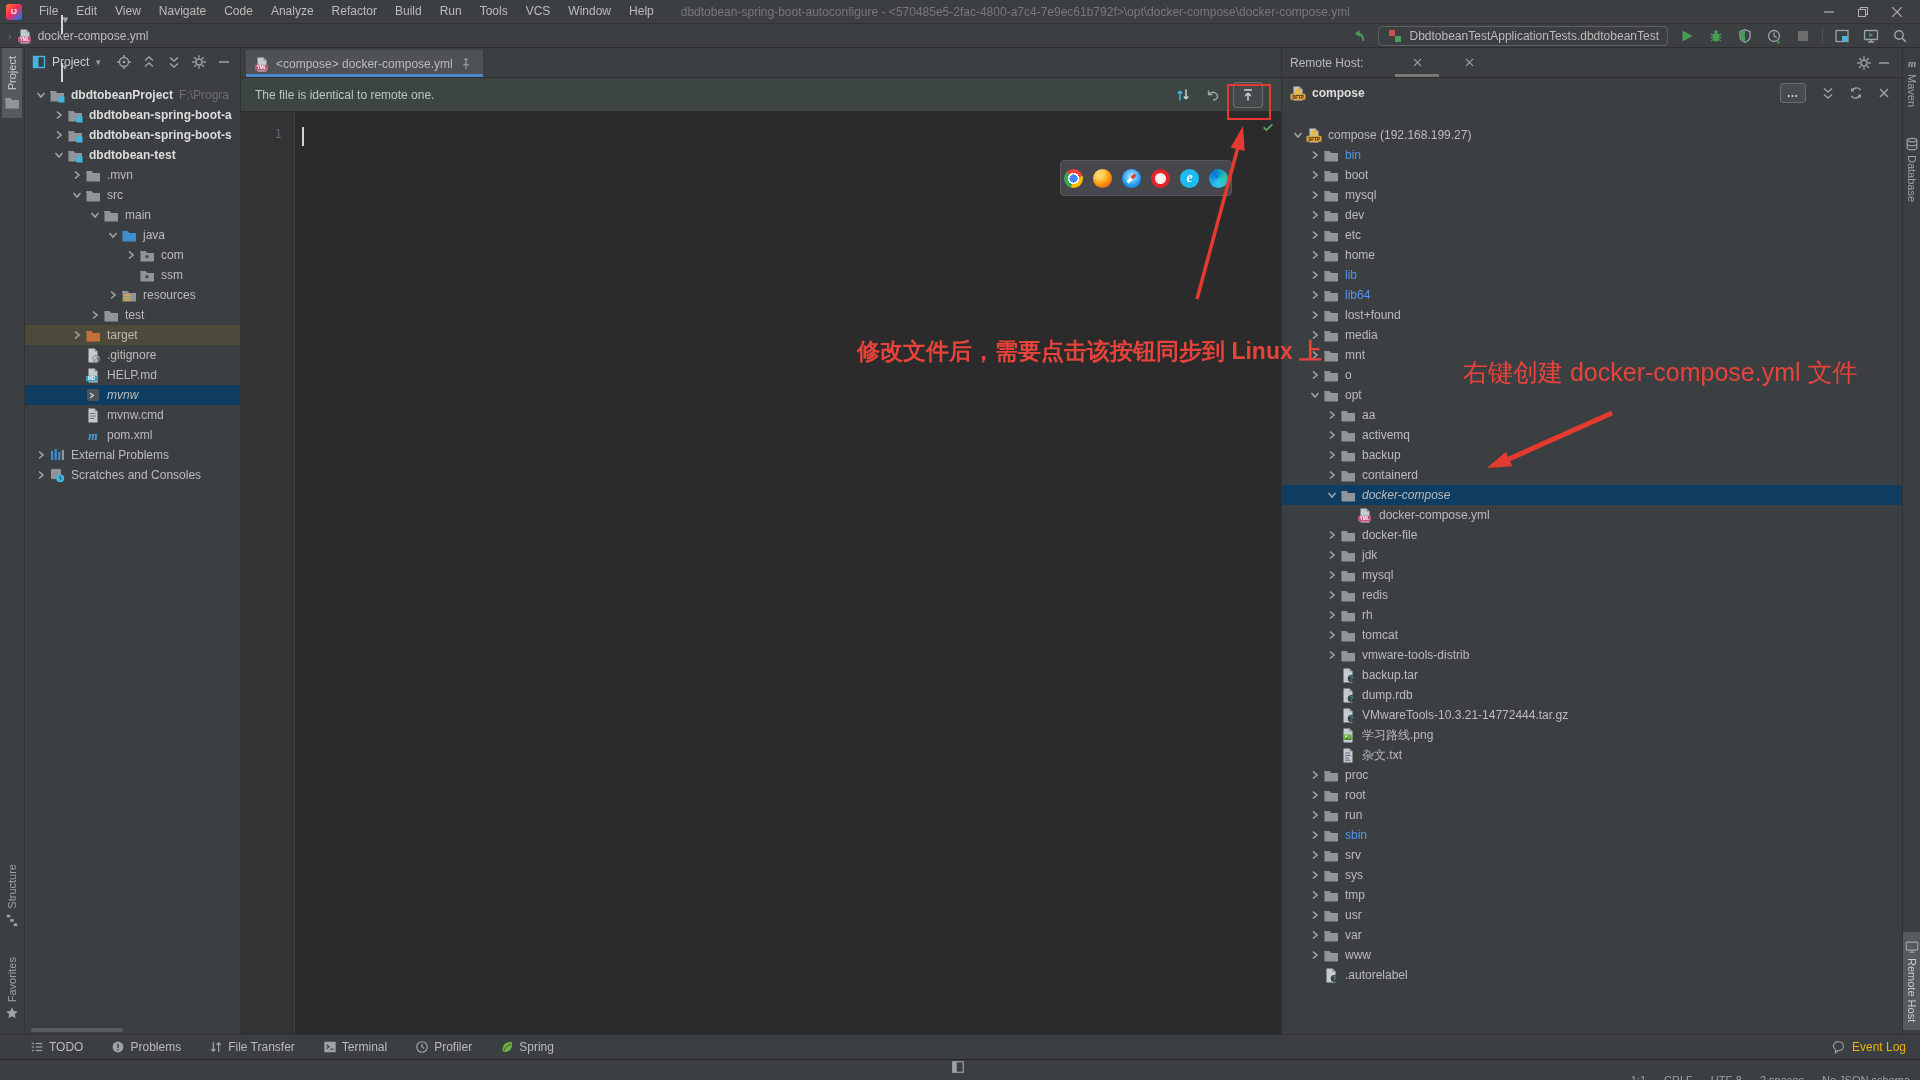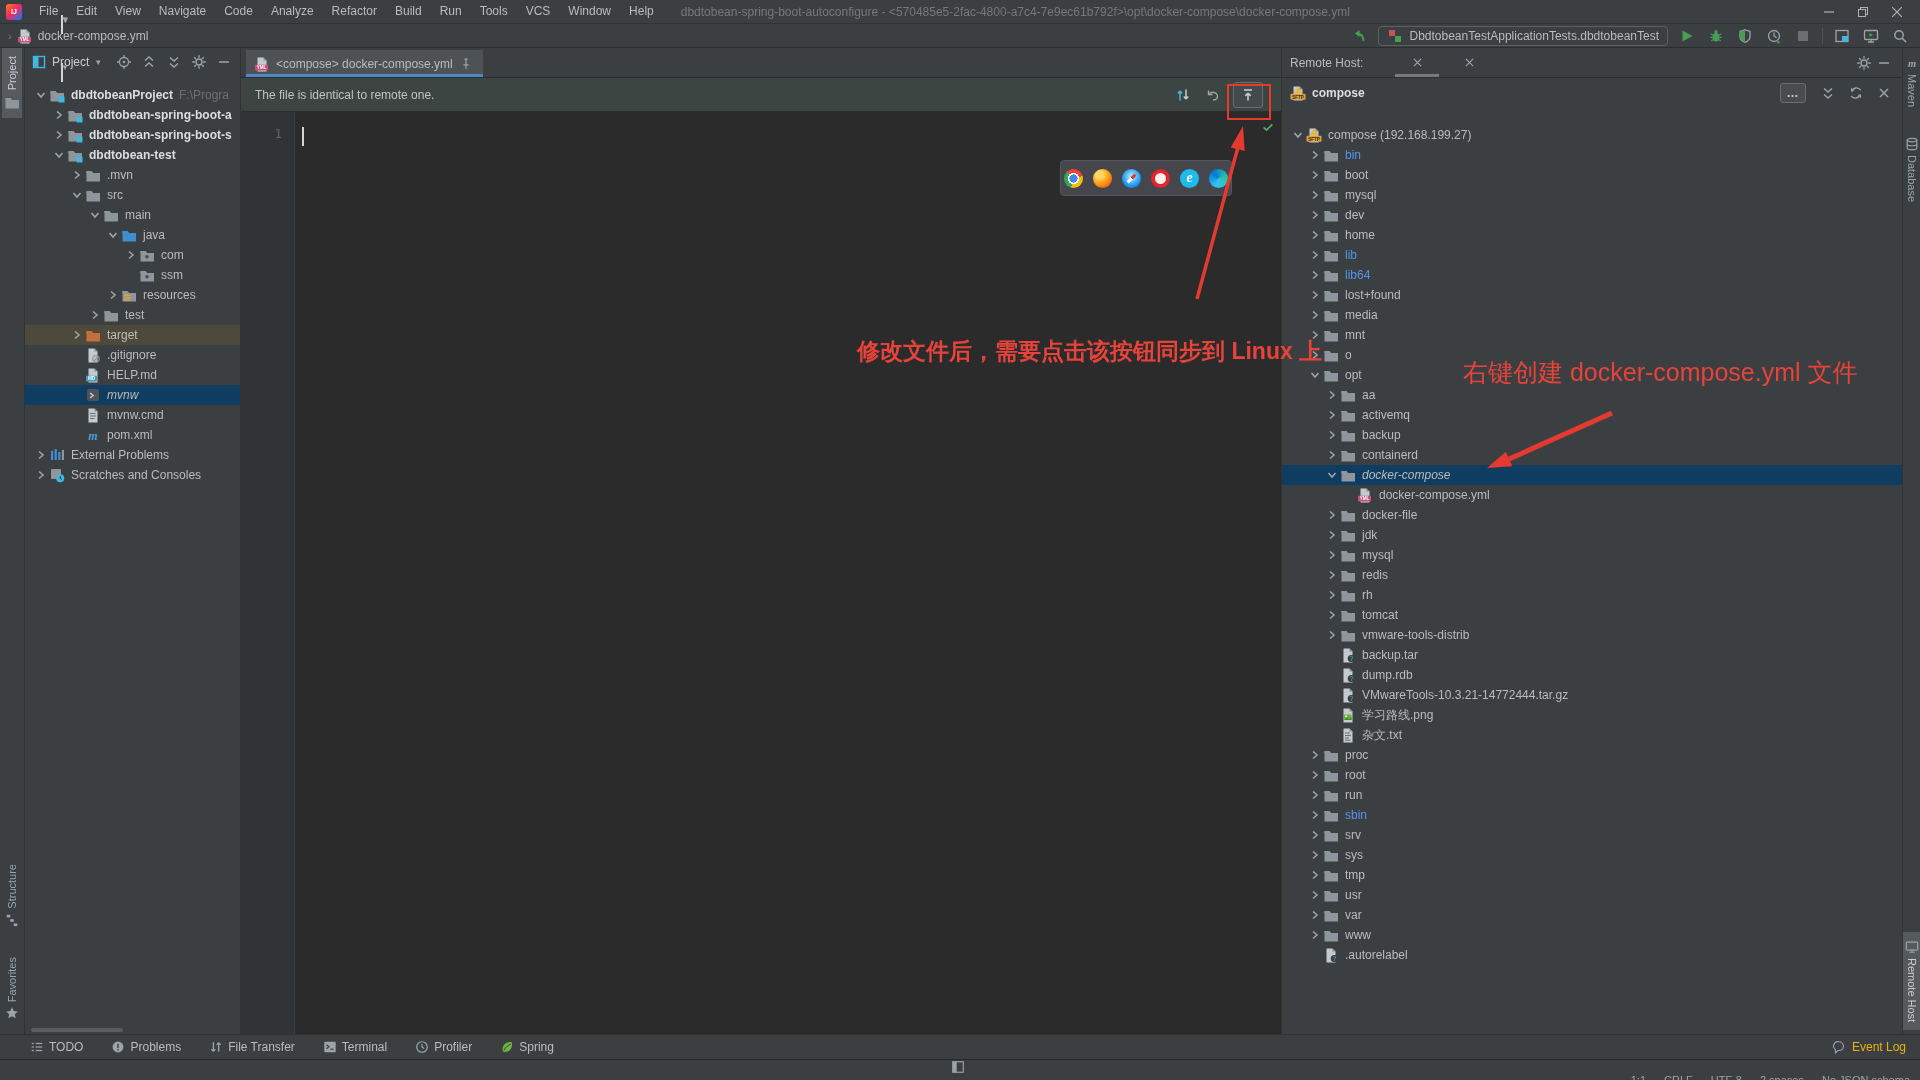--- a/index.html
+++ b/index.html
@@ -869,20 +869,35 @@
                 <svg width="16" height="16" viewBox="0 0 16 16">
                   <path d="M6 4.5l4 3.5-4 3.5" fill="none" stroke="#9da3a8" stroke-width="1.6"></path>
                 </svg>
               </span>
               <span class="ticon">
                 <svg width="16" height="16" viewBox="0 0 16 16">
                   <path d="M1.5 4h5l1.5 2H15v8.5H1.5z" fill="#8F959A"></path>
                   <path d="M1.5 4h5l1.5 2h-7z" fill="#8F959A" opacity="0.75"></path>
                 </svg>
               </span>
+              <span class="tlabel">etc</span>
+            </div>
+            <div class="trow">
+              <span class="indent" style="width: 25px;"></span>
+              <span class="chev">
+                <svg width="16" height="16" viewBox="0 0 16 16">
+                  <path d="M6 4.5l4 3.5-4 3.5" fill="none" stroke="#9da3a8" stroke-width="1.6"></path>
+                </svg>
+              </span>
+              <span class="ticon">
+                <svg width="16" height="16" viewBox="0 0 16 16">
+                  <path d="M1.5 4h5l1.5 2H15v8.5H1.5z" fill="#8F959A"></path>
+                  <path d="M1.5 4h5l1.5 2h-7z" fill="#8F959A" opacity="0.75"></path>
+                </svg>
+              </span>
               <span class="tlabel">home</span>
             </div>
             <div class="trow">
               <span class="indent" style="width: 25px;"></span>
               <span class="chev">
                 <svg width="16" height="16" viewBox="0 0 16 16">
                   <path d="M6 4.5l4 3.5-4 3.5" fill="none" stroke="#9da3a8" stroke-width="1.6"></path>
                 </svg>
               </span>
               <span class="ticon">

